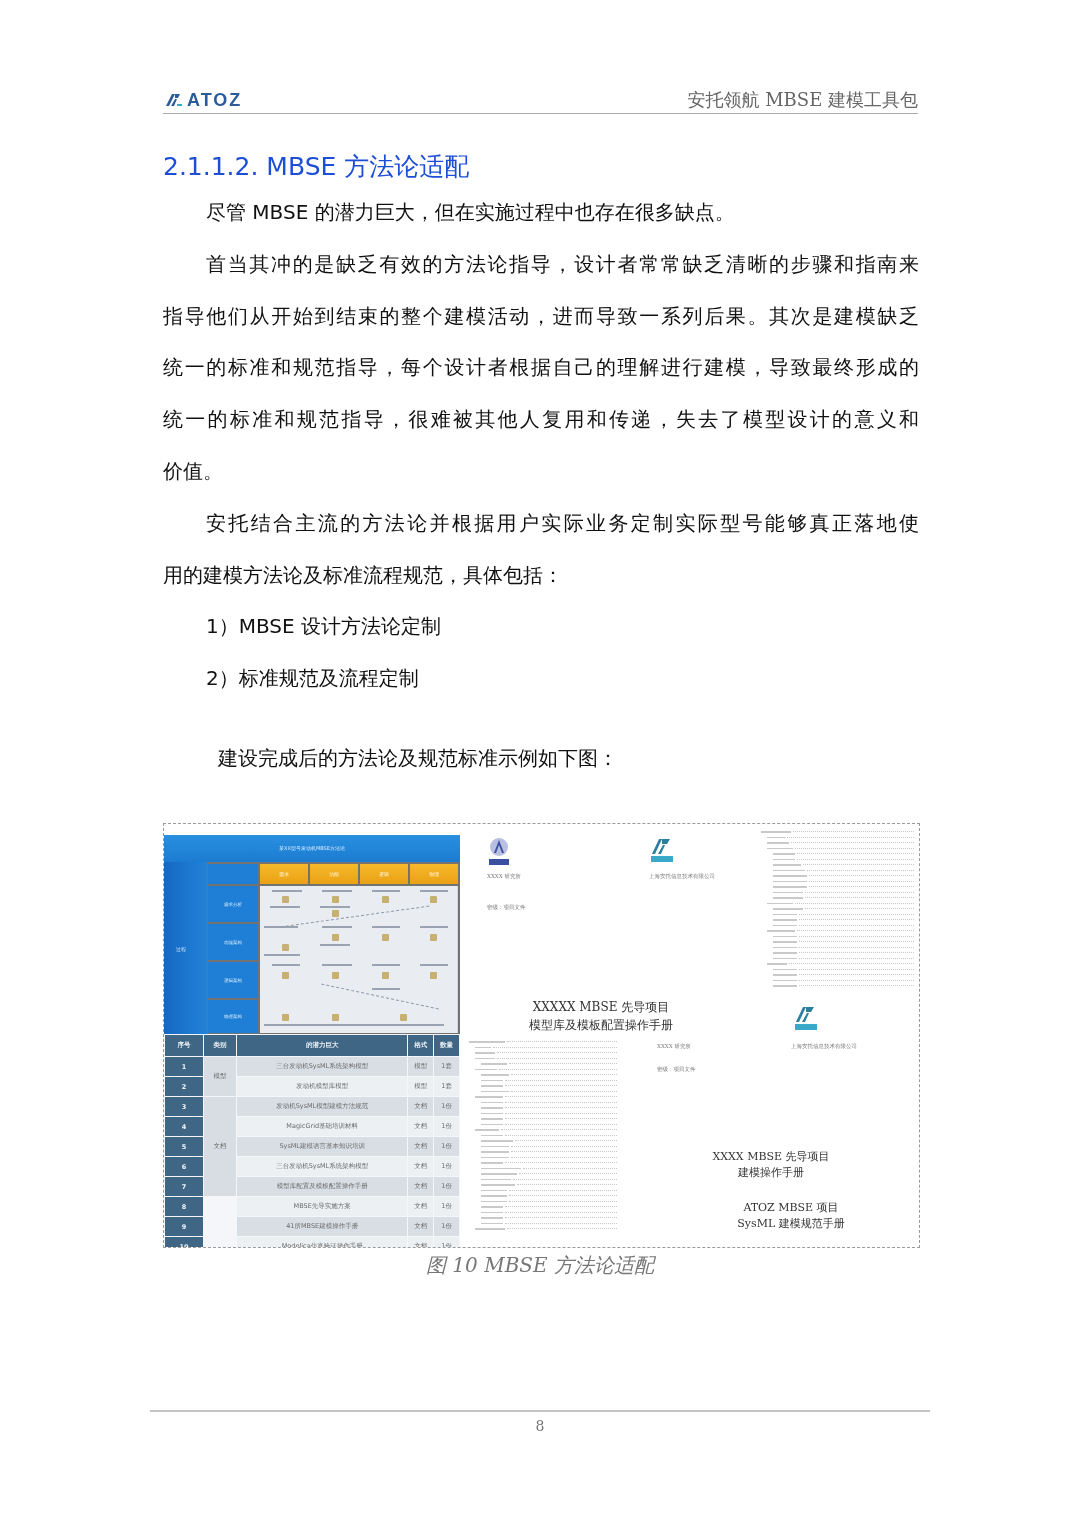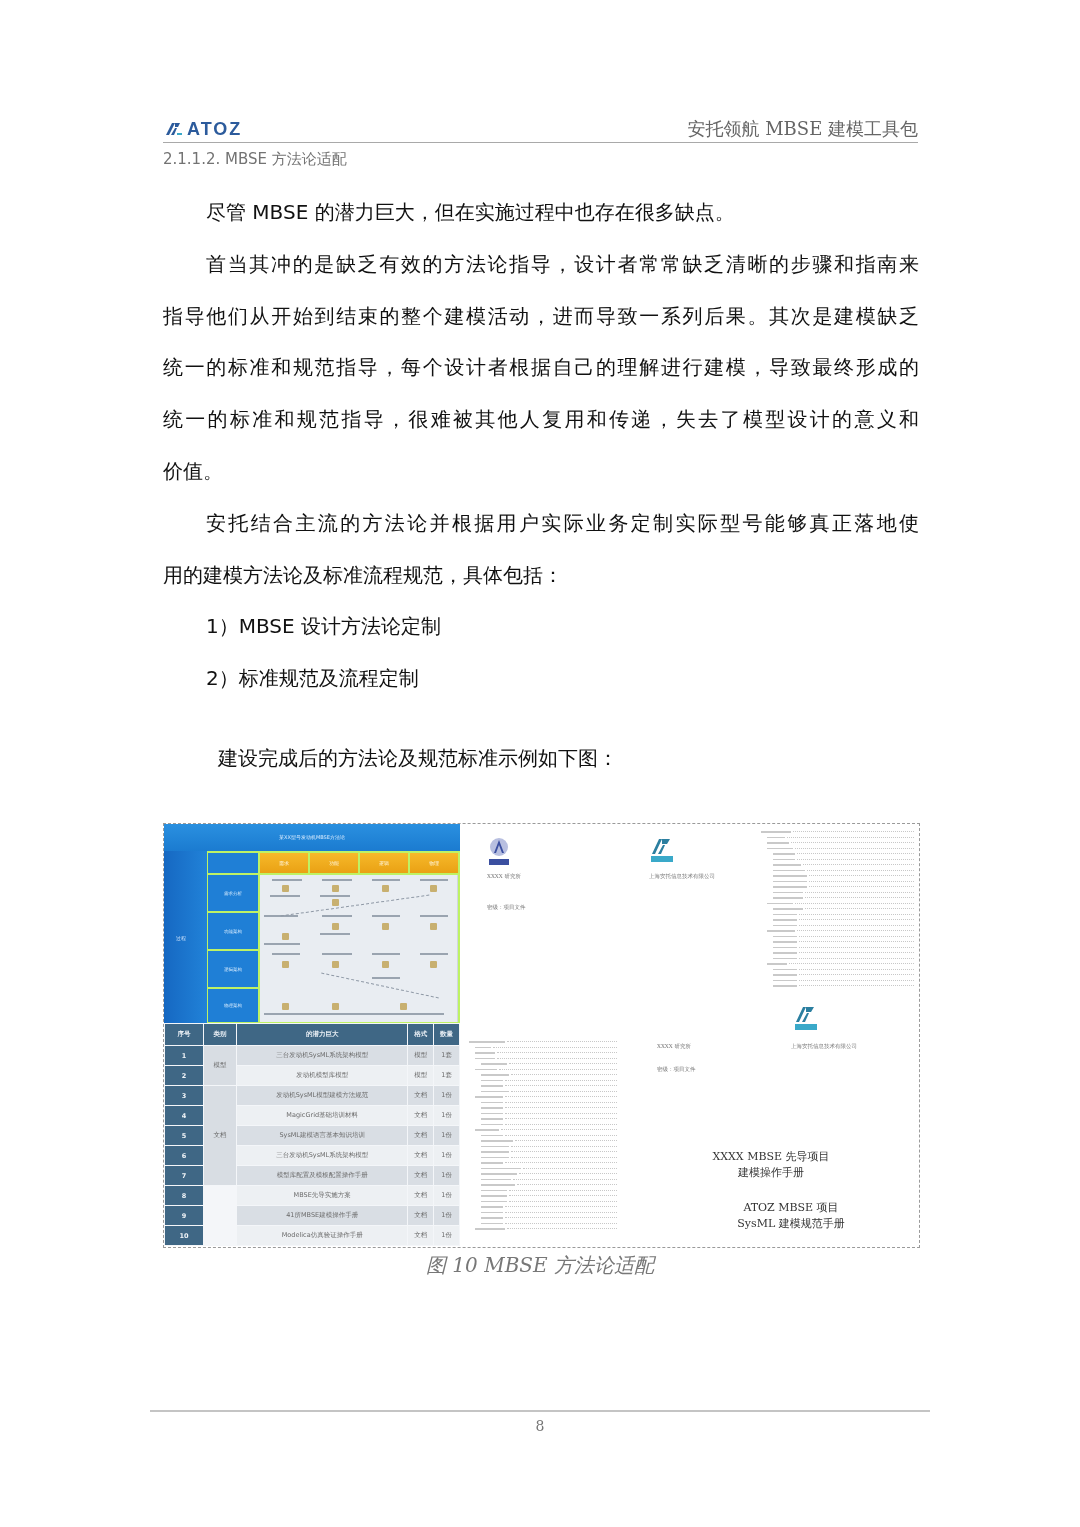--- a/index.html
+++ b/index.html
@@ -1,33 +1,33 @@
 <!DOCTYPE html>
 <html><head>
   <meta charset="utf-8">
   <style>
     * { box-sizing: border-box; margin: 0; padding: 0; }
     html, body { width: 1080px; height: 1527px; background: #ffffff; }
     body { position: relative; font-family: "DejaVu Sans", "Liberation Sans", sans-serif; color: #1a1a1a; overflow: hidden; }
 
     
-    .header { position: absolute; left: 163px; top: 84px; width: 755px; height: 30px; border-bottom: 1px solid #a9a9a9; margin-top: 29px; }
+    .header { position: absolute; left: 163px; top: 84px; width: 755px; height: 30px; border-bottom: 1px solid #a9a9a9; }
     .logo { position: absolute; left: 2px; top: 8px; display: flex; align-items: center; gap: 4px; }
     .logo-mark { width: 18px; height: 14px; position: relative; }
     .logo-mark svg { display: block; }
     .logo-text { font-family: "Liberation Sans", sans-serif; font-weight: 700; font-size: 18px; letter-spacing: 2px; color: #2c5b9c; line-height: 16px; }
     .header-title { position: absolute; right: 0; top: 4px; font-family: "DejaVu Serif", "Liberation Serif", serif; font-size: 18px; color: #666666; }
-    .h4 { position: absolute; left: 163px; top: 150px; font-size: 15px; color: #737373; }
+    .h4 { position: absolute; left: 163px; top: 150px; font-size: 25px; color: #1d4ed8; }
     .p { position: absolute; left: 163px; width: 756px; font-size: 20px; line-height: 52px; color: #111; }
     .indent { text-indent: 43px; }
     .justify { text-align: justify; text-align-last: justify; }
 
     
     .figure { position: absolute; left: 163px; top: 823px; width: 757px; height: 425px; border: 1.5px dashed #9a9a9a; overflow: hidden; }
-    .fig-left { position: absolute; left: 0; top: 0; width: 296px; height: 422px; background: #bef264; }
+    .fig-left { position: absolute; left: 0; top: 11px; width: 296px; height: 422px; background: #737373; }
     .bp-top { position: absolute; left: 0; top: 0; width: 296px; height: 27px; background: linear-gradient(#2a90e0, #1b7bd0); color: #d9ecff; font-size: 5px; text-align: center; line-height: 27px; }
     .bp-side { position: absolute; left: 0; top: 27px; width: 43px; height: 172px; background: linear-gradient(90deg, #1668c2, #2182d8); }
     .bp-side span { position: absolute; left: 12px; top: 84px; font-size: 5px; color: #d6e8ff; }
     .bp-rowhead { position: absolute; left: 44px; width: 50px; background: #1f7fd6; color: #dbeeff; font-size: 4.5px; display: flex; align-items: center; justify-content: center; }
     .bp-colhead { position: absolute; top: 29px; height: 20px; background: linear-gradient(#f6b92a, #eaa114); color: #fff6df; font-size: 5px; display: flex; align-items: center; justify-content: center; }
     .bp-cell { position: absolute; background: #e9edf2; border-right: 1px solid #d0d7e0; }
     .bp-cell .ln { position: absolute; left: 8px; right: 8px; height: 2px; background: #9aa4b0; }
     .bp-cell .ic { position: absolute; width: 7px; height: 7px; background: #c8b070; border-radius: 1px; }
     .bp-dash { position: absolute; border-top: 1px dashed #8f99a6; }
 
@@ -237,20 +237,24 @@
       <svg width="26" height="28" viewBox="0 0 26 28">
         <path d="M3 18 L10 3 L13 3 L6 18 Z" fill="#2b7fa0"></path>
         <path d="M9 18 L14 9 L16 9 L12 18 Z" fill="#2b7fa0"></path>
         <path d="M13 3 L21 3 L18 8 L13 8 Z" fill="#2b7fa0"></path>
         <rect x="2" y="20" width="22" height="6" fill="#3aa9c9"></rect>
       </svg>
     </div>
     <div class="doc-small" style="left:26px; top:49px;">XXXX 研究所</div>
     <div class="doc-small" style="left:188px; top:49px;">上海安托信息技术有限公司</div>
     <div class="doc-small" style="left:26px; top:80px;">密级：项目文件</div>
+    <div class="doc-title" style="left:40px; top:174px; width:200px;">
+      <div>XXXXX MBSE 先导项目</div>
+      <div>模型库及模板配置操作手册</div>
+    </div>
 
     <div class="toc" style="left:300px; top:5px; width:155px;">
       <div class="toc-line">
           <span class="tl" style="width:30px;"></span>
           <span class="dots"></span>
         </div>
       <div class="toc-line" style="padding-left:6px;">
           <span class="tl" style="width:18px;"></span>
           <span class="dots"></span>
         </div>

